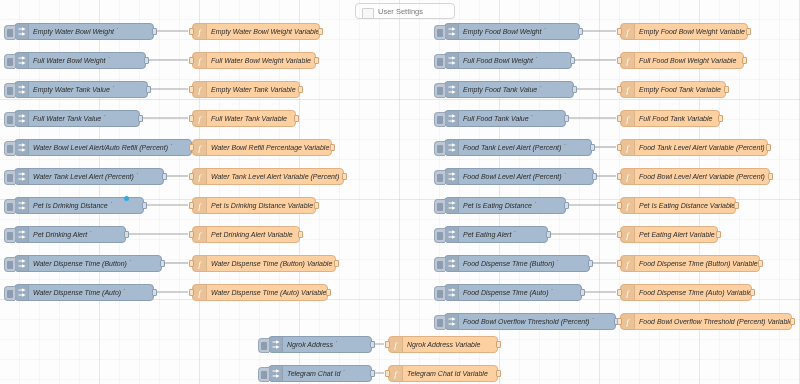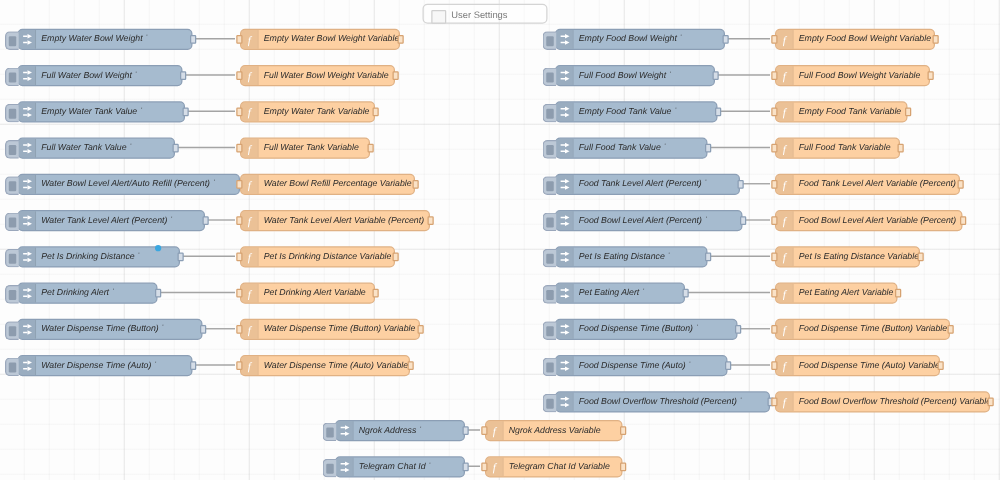--- a/index.html
+++ b/index.html
@@ -29,20 +29,21 @@
     overflow: hidden;
   }
 
   
   .group-box {
     position: absolute;
     box-sizing: border-box;
     border: 1px solid #d4d4d4;
     border-radius: 4px;
     background: rgba(255,255,255,0.35);
+    margin-left: 17px;
   }
   .group-label {
     position: absolute;
     top: 3px;
     left: 22px;
     font-size: 7.5px;
     color: #7a7a7a;
     white-space: nowrap;
     font-style: normal;
   }

